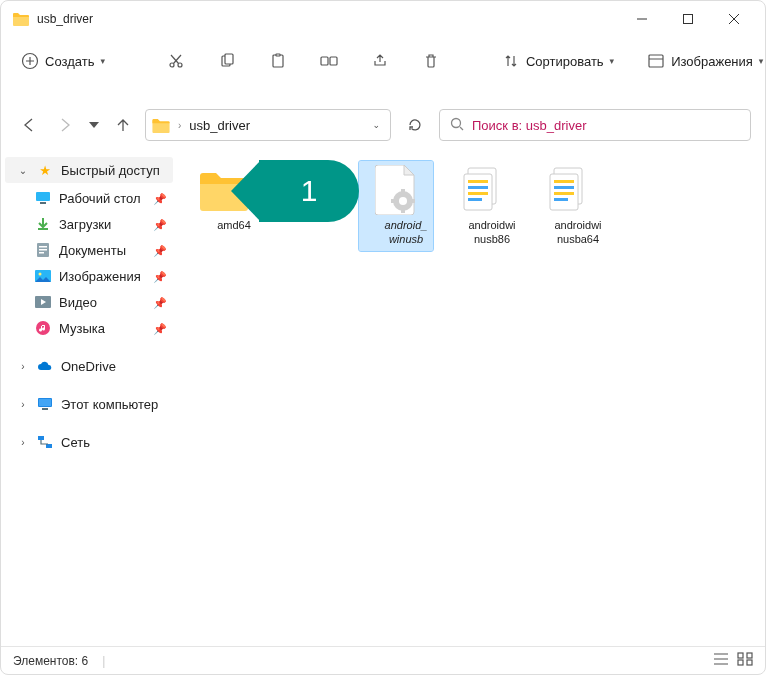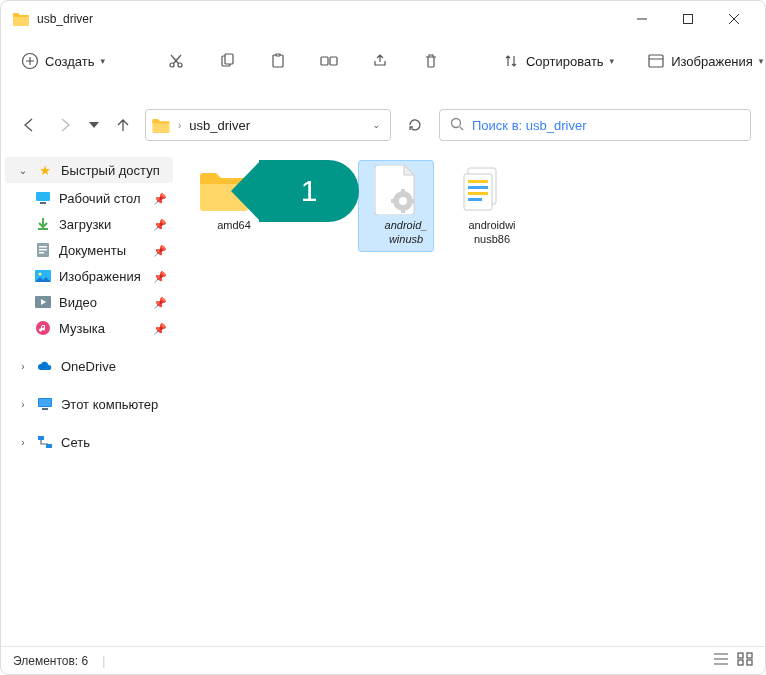--- a/index.html
+++ b/index.html
@@ -19,21 +19,21 @@
 .tb-sep { width: 1px; height: 24px; background: #e0e0e0; margin: 0 6px; }
 .tb-ico { width: 18px; height: 18px; display: flex; align-items: center; justify-content: center; }
 
 
 .navrow { height: 44px; display: flex; align-items: center; padding: 0 14px; gap: 8px; margin-top: 18px; }
 .nav-arr { width: 28px; height: 28px; display: flex; align-items: center; justify-content: center; color: #555; }
 .addrbar { flex: 1; height: 32px; border: 1px solid #ccc; border-radius: 4px; display: flex; align-items: center; padding: 0 6px; gap: 8px; max-width: 246px; }
 .addrbar .folder-ico { width: 18px; height: 15px; }
 .addrbar .crumbs { font-size: 13px; color: #222; flex: 1; display:flex; align-items:center; gap:6px;}
 .refresh { width: 32px; height: 32px; display: flex; align-items: center; justify-content: center; }
-.searchbox { flex: 1; height: 32px; border: 1px solid #ccc; border-radius: 4px; display: flex; align-items: center; padding: 0 10px; gap: 8px; color: #3b82f6; font-size: 13px; }
+.searchbox { flex: 1; height: 32px; border: 1px solid #ccc; border-radius: 4px; display: flex; align-items: center; padding: 0 10px; gap: 8px; color: #be185d; font-size: 13px; }
 
 
 .main { display: flex; height: calc(100% - 36px - 48px - 44px - 28px - 18px); }
 .sidebar { width: 176px; padding: 10px 4px; font-size: 13px; }
 .side-item { display: flex; align-items: center; gap: 8px; padding: 5px 6px 5px 12px; border-radius: 4px; color: #222; }
 .side-item.head { background: #f3f3f3; border-radius:3px; margin-bottom:2px;}
 .side-item .chev { width: 12px; color: #555; font-size: 10px; display:flex; justify-content:center;}
 .side-item .ico { width: 16px; height: 16px; display: flex; align-items: center; justify-content: center; }
 .side-item .pin { margin-left: auto; color: #888; font-size: 11px; }
 .side-sub { padding-left: 30px; align-items: flex-end; }
@@ -375,20 +375,33 @@
             <svg width="44" height="48" viewBox="0 0 44 48">
               <rect x="8" y="2" width="28" height="36" rx="2" fill="#fff" stroke="#ccc"></rect>
               <rect x="4" y="8" width="28" height="36" rx="2" fill="#fff" stroke="#ccc"></rect>
               <rect x="8" y="14" width="20" height="3" fill="#ffca28"></rect>
               <rect x="8" y="20" width="20" height="3" fill="#42a5f5"></rect>
               <rect x="8" y="26" width="20" height="3" fill="#ffca28"></rect>
               <rect x="8" y="32" width="14" height="3" fill="#42a5f5"></rect>
             </svg>
           </div>
           <div class="label">androidwinusb86</div>
+        </div>
+        <div class="item">
+          <div class="thumb">
+            <svg width="44" height="48" viewBox="0 0 44 48">
+              <rect x="8" y="2" width="28" height="36" rx="2" fill="#fff" stroke="#ccc"></rect>
+              <rect x="4" y="8" width="28" height="36" rx="2" fill="#fff" stroke="#ccc"></rect>
+              <rect x="8" y="14" width="20" height="3" fill="#ffca28"></rect>
+              <rect x="8" y="20" width="20" height="3" fill="#42a5f5"></rect>
+              <rect x="8" y="26" width="20" height="3" fill="#ffca28"></rect>
+              <rect x="8" y="32" width="14" height="3" fill="#42a5f5"></rect>
+            </svg>
+          </div>
+          <div class="label">androidwinusba64</div>
         </div>
       </div>
   </div>
 </div>
 
 <div class="callout">
   <div class="callout-body">
     <div class="callout-tail"></div>
     <span>1</span>
   </div>

